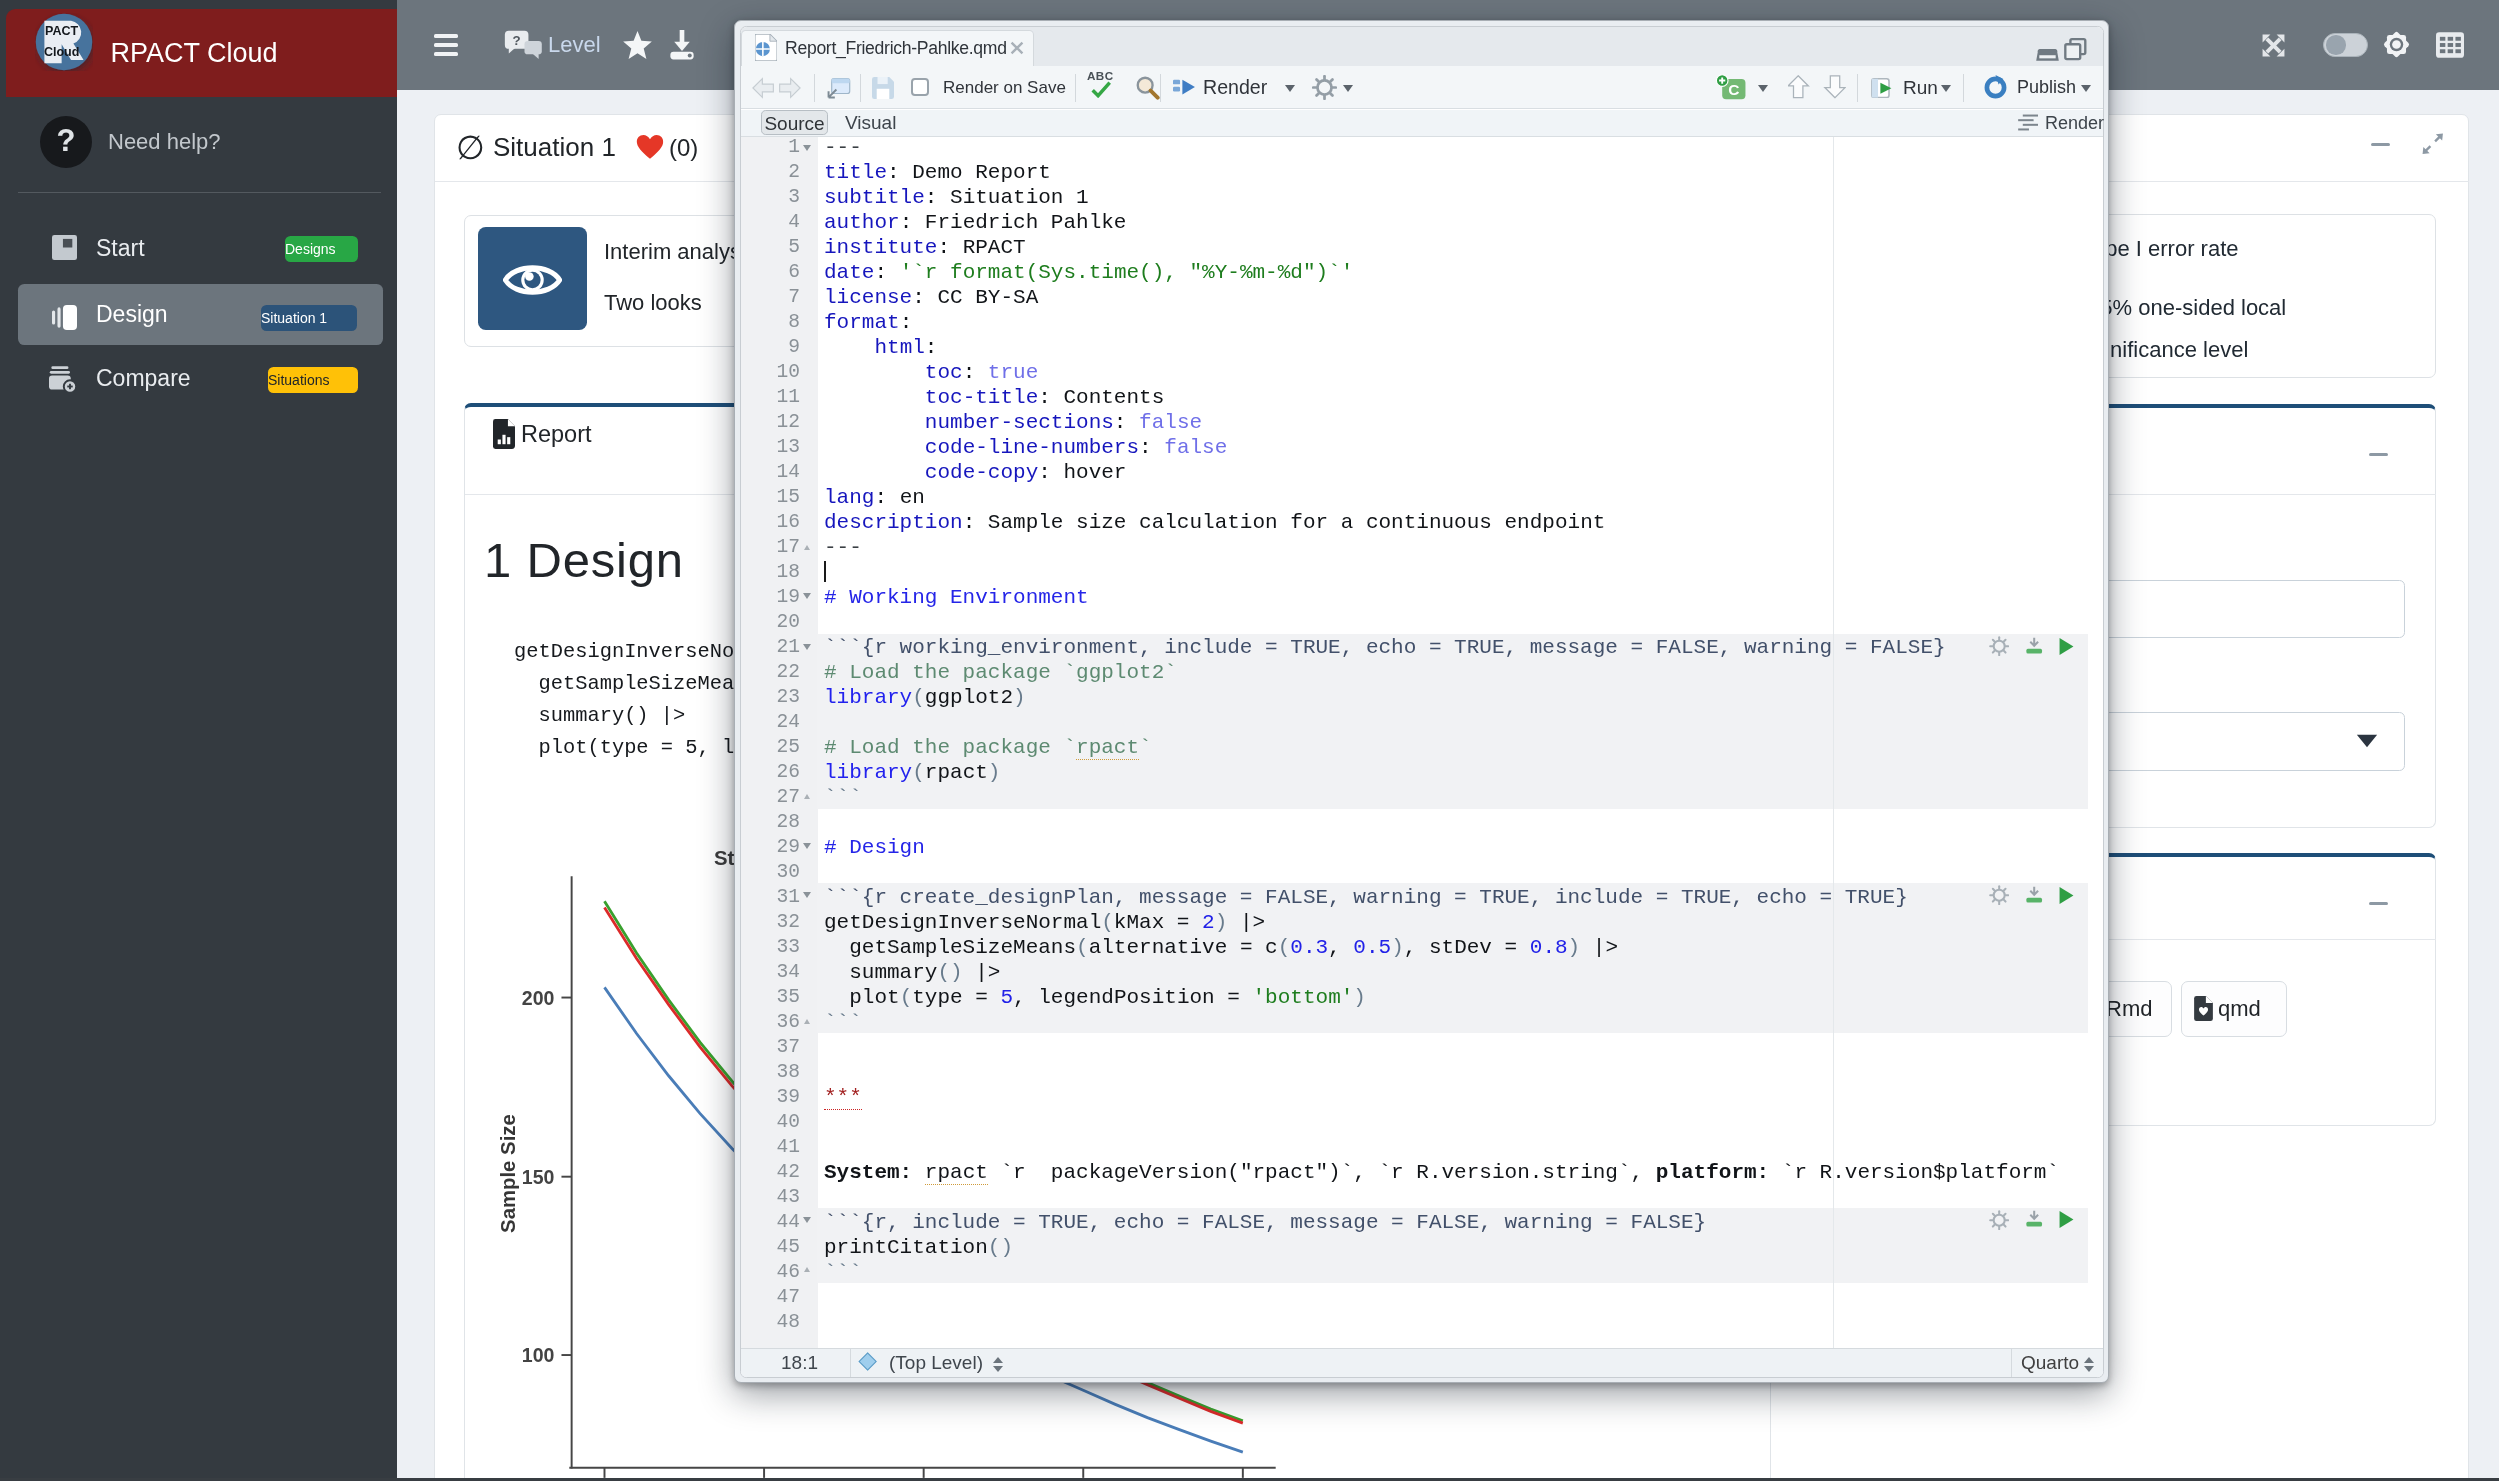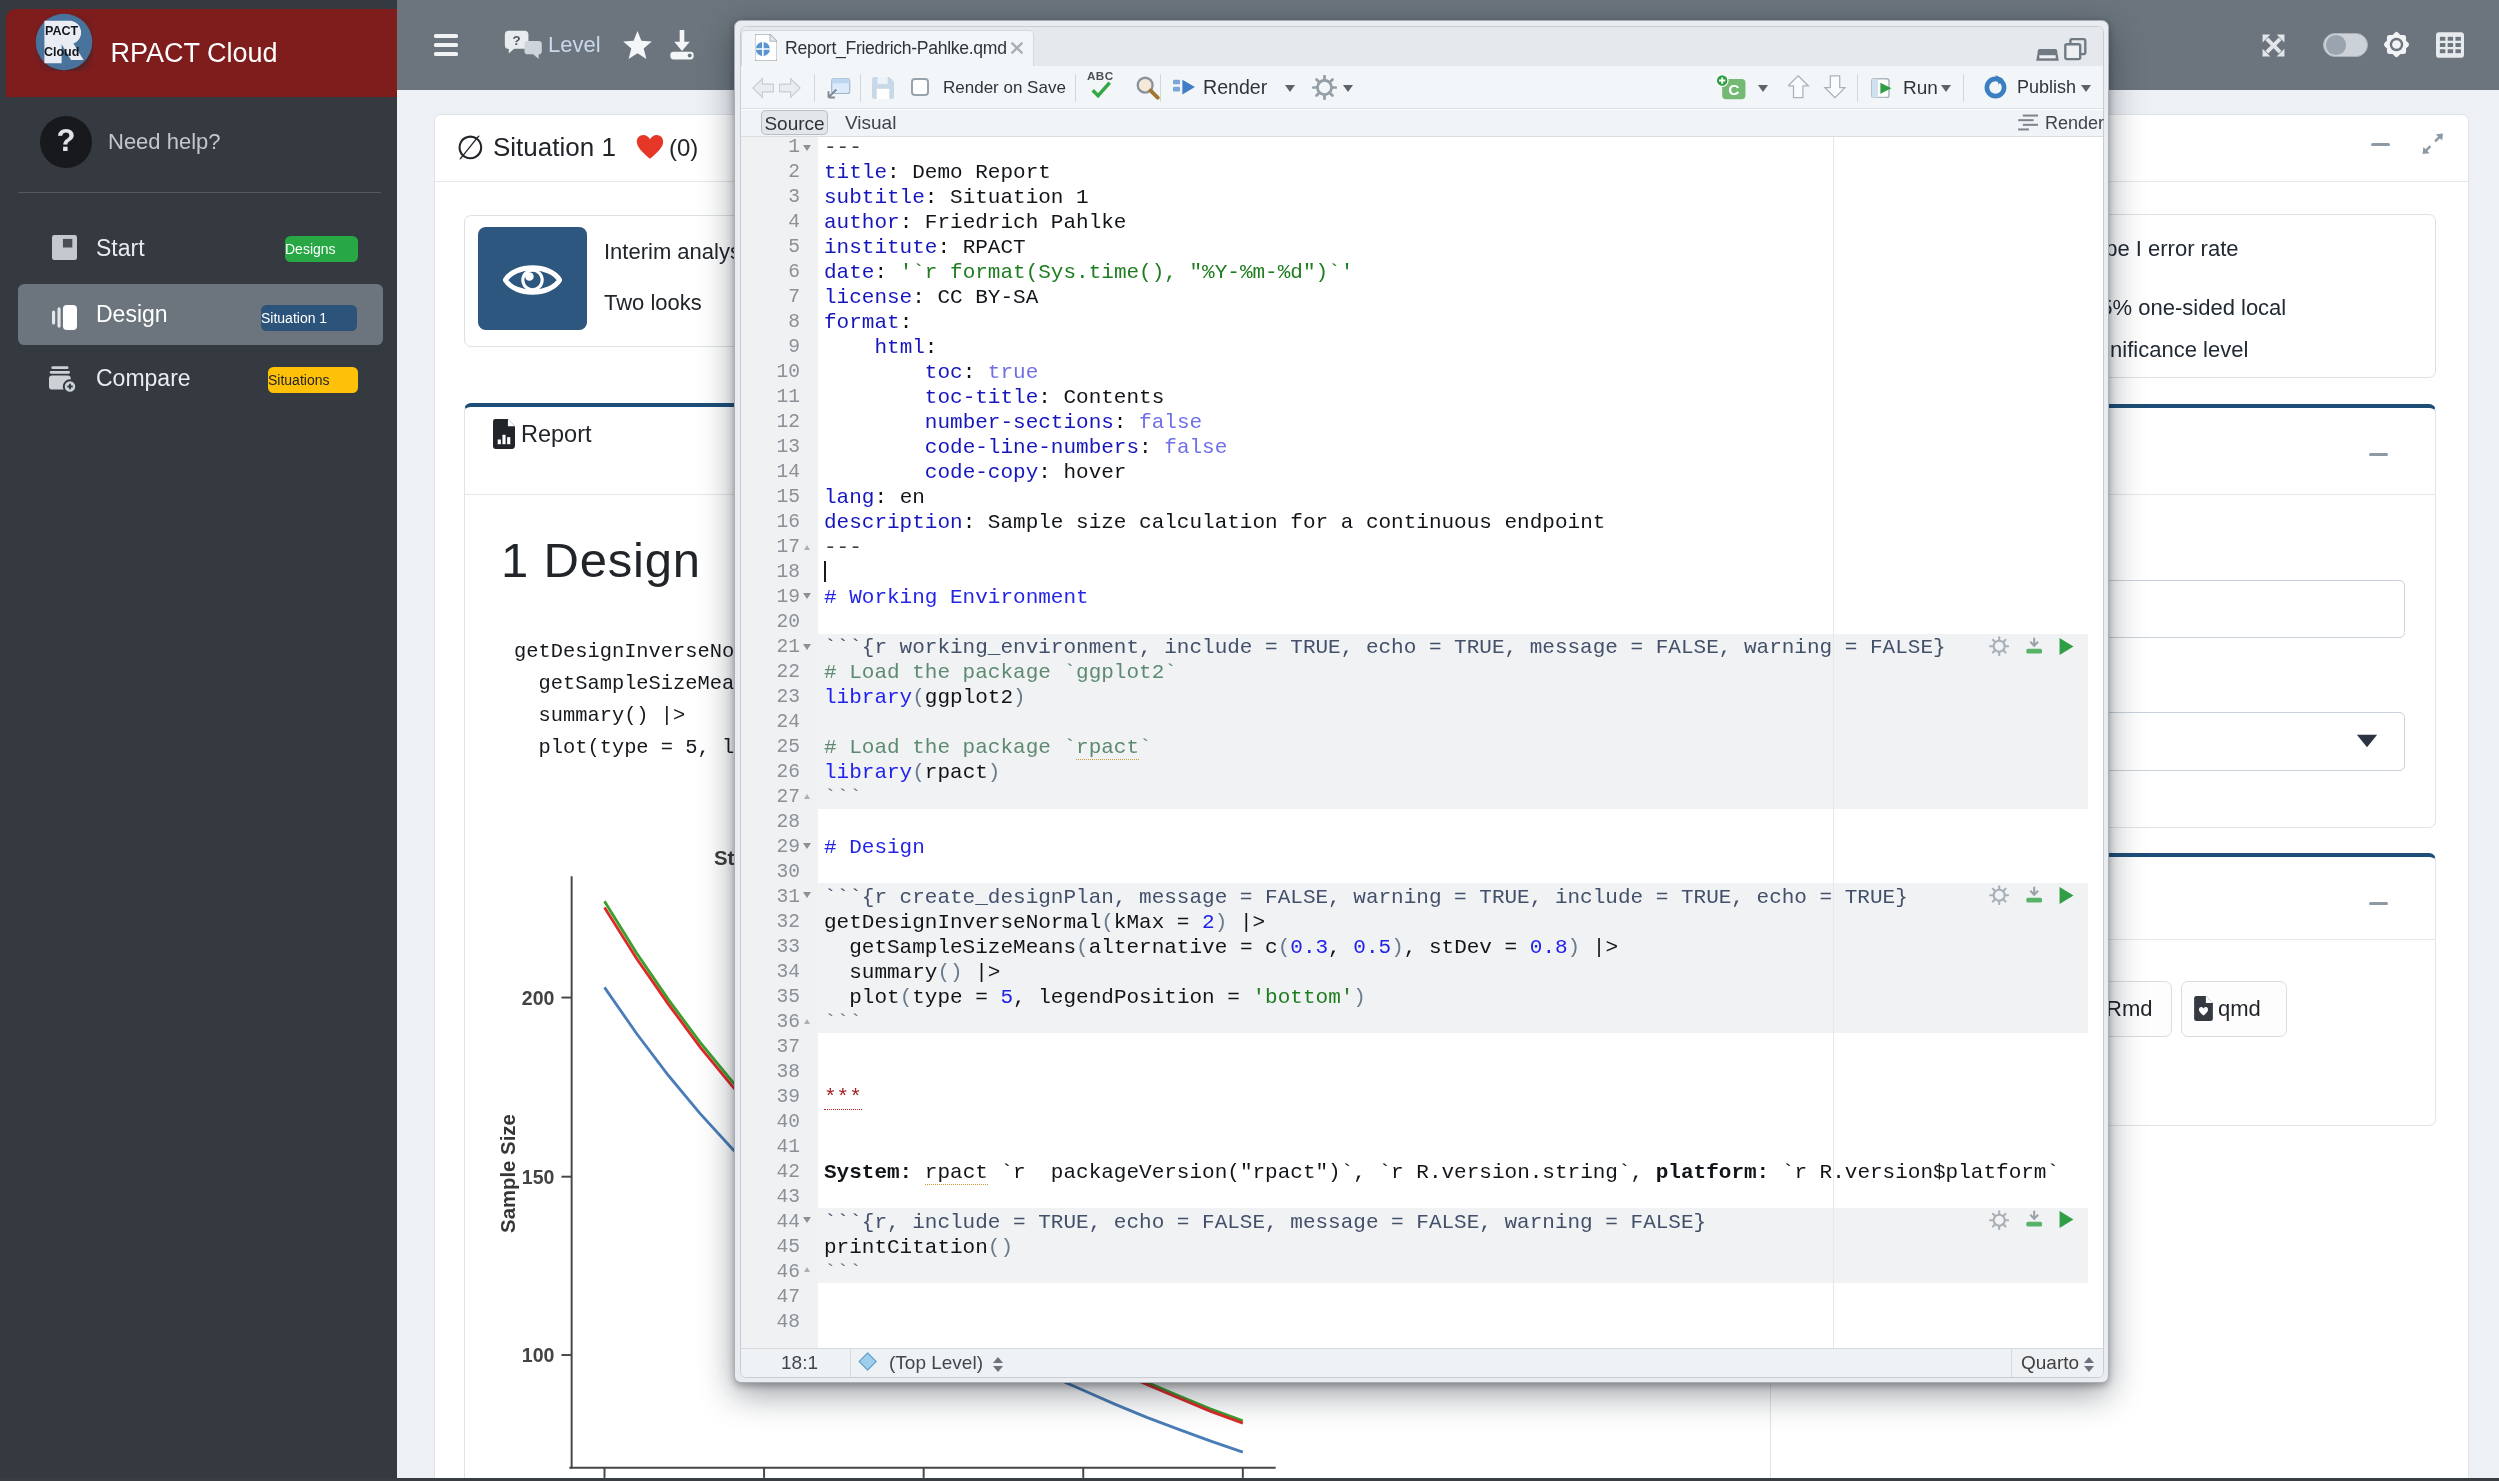--- a/index.html
+++ b/index.html
@@ -183,21 +183,21 @@
 <div class="card topnavy" style="left:464px;top:403px;width:1307px;height:1104px;"></div>
 <div class="abs" style="left:465px;top:494px;width:1305px;height:0.8px;background:#e4e7eb;"></div>
 <svg class="abs" style="left:493px;top:419px;" width="22" height="30" viewBox="0 0 28 38">
 <path d="M3 0 L19 0 L28 9 L28 34 A4 4 0 0 1 24 38 L3 38 A3 3 0 0 1 0 35 L0 3 A3 3 0 0 1 3 0 Z" fill="#212529"></path>
 <path d="M19 0 L19 9 L28 9 Z" fill="#fff"></path>
 <rect x="6" y="26" width="4" height="6" fill="#fff"></rect>
 <rect x="12" y="20" width="4" height="12" fill="#fff"></rect>
 <rect x="18" y="23" width="4" height="9" fill="#fff"></rect>
 </svg>
 <div class="abs" style="left:521px;top:416px;height:36px;line-height:36px;font-size:23.5px;color:#212529;">Report</div>
-<div class="abs" style="left:501px;top:532px;font-size:49px;font-weight:500;color:#212529;letter-spacing:0.8px;">1 Design</div>
+<div class="abs" style="left:484px;top:532px;font-size:49px;font-weight:500;color:#212529;letter-spacing:0.8px;">1 Design</div>
 <div class="abs mono" style="left:514px;top:636px;font-size:20.4px;line-height:32px;color:#16191d;white-space:pre;">getDesignInverseNormal(kMax = 2) |&gt;
   getSampleSizeMeans(alternative = c(0.3, 0.5), stDev = 0.8) |&gt;
   summary() |&gt;
   plot(type = 5, legendPosition = 'bottom')</div>
 
 <svg class="abs" style="left:438px;top:845px;" width="1339" height="636" viewBox="0 0 1710 813">
 <text x="352" y="25" font-size="26" font-weight="bold" fill="#3c3c3c" font-family="Liberation Sans">Stagewise Sample Size</text>
 <g stroke="#464646" stroke-width="2.5" fill="none">
 <line x1="170" y1="40" x2="170" y2="797"></line>
 <line x1="167" y1="796" x2="1070" y2="796"></line>

